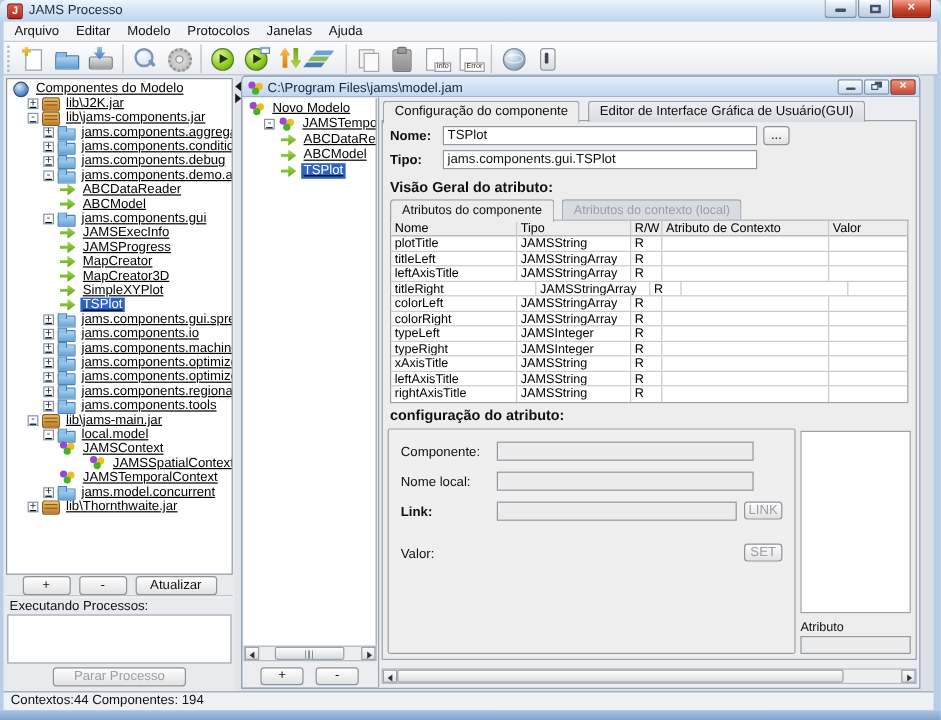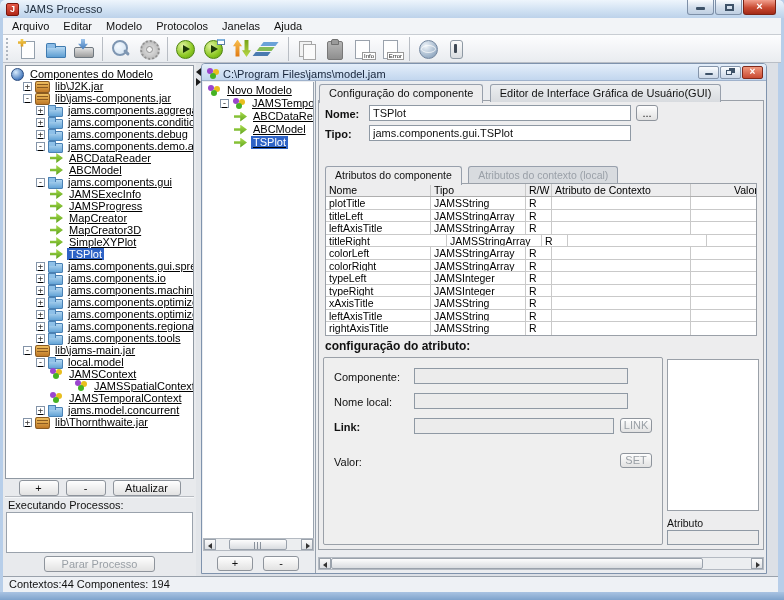--- a/index.html
+++ b/index.html
@@ -145,21 +145,21 @@
   .plain-label { position:absolute; font-size:11px; color:#111; }
   .field { position:absolute; height:16px; border:1px solid #8f99a4; background:#fff; font-family:"Liberation Sans",sans-serif; font-size:11px; padding:0 3px; color:#111; }
   .field:disabled, .field.gray { background:#ececec; color:#666; }
   .sect-title { position:absolute; font-size:12px; font-weight:bold; color:#111; }
 
   .attr-table { position:absolute; left:6px; top:82px; width:432px; background:#fff; border:1px solid #9aa0a8; font-size:10.5px; }
   .t-head { display:flex; background:#ededee; border-bottom:1px solid #aeaeae; height:13px; line-height:12px; }
   .t-row { display:flex; height:12.5px; line-height:12px; border-bottom:1px solid #c9c9c9; }
   .t-row:last-child { border-bottom:none; }
   .t-cell { padding:0 3px; border-right:1px solid #c9c9c9; overflow:hidden; white-space:nowrap; }
-  .t-cell:last-child { border-right:none;margin-left:40px; }
+  .t-cell:last-child { border-right:none; }
 
   .cfg-panel { position:absolute; left:4px; top:256px; width:340px; height:188px; background:#efefef; border:1px solid #9aa0a8; border-radius:2px; }
   .cfg-btn { position:absolute; width:32px; height:15px; }
   .list-box { position:absolute; left:348px; top:258px; width:92px; height:152px; background:#fff; border:1px solid #9aa0a8; }
   .custom-label { position:absolute; left:348px; top:416px; font-size:10.5px; color:#111; }
   .custom-field { position:absolute; left:348px; top:429px; width:92px; height:15px; }
   .rscroll { position:absolute; left:2px; top:476px; width:446px; height:13px; background:#eceef0; border:1px solid #b4bac2; display:flex; align-items:center; }
   .rscroll .sb-thumb { width:372px; }
   .rscroll .spacer { flex:1; }
 
@@ -468,20 +468,21 @@
       </div>
       <div class="tab-panel">
 
         <span class="fld-label" style="left:6px; top:7px;">Nome:</span>
         <input class="field" style="left: 50px; top: 4px; width: 262px;" readonly="" value="TSPlot">
         <button class="btn" style="position:absolute; left:317px; top:4px; width:22px; height:16px;">...</button>
 
         <span class="fld-label" style="left:6px; top:27px;">Tipo:</span>
         <input class="field" style="left: 50px; top: 24px; width: 262px;" readonly="" value="jams.components.gui.TSPlot">
 
+        <span class="sect-title" style="left:6px; top:48px;">Visão Geral do atributo:</span>
 
         <div style="position:absolute; left:6px; top:64px;">
           <span class="tab active" style="font-size:10.5px;">Atributos do componente</span>
           <span class="tab disabled" style="font-size:10.5px;">Atributos do contexto (local)</span>
         </div>
 
         <div class="attr-table" id="attr-table">
             <div class="t-head">
               <span class="t-cell" style="width: 105px; flex: 0 0 auto;">Nome</span>
               <span class="t-cell" style="width: 95px; flex: 0 0 auto;">Tipo</span>

